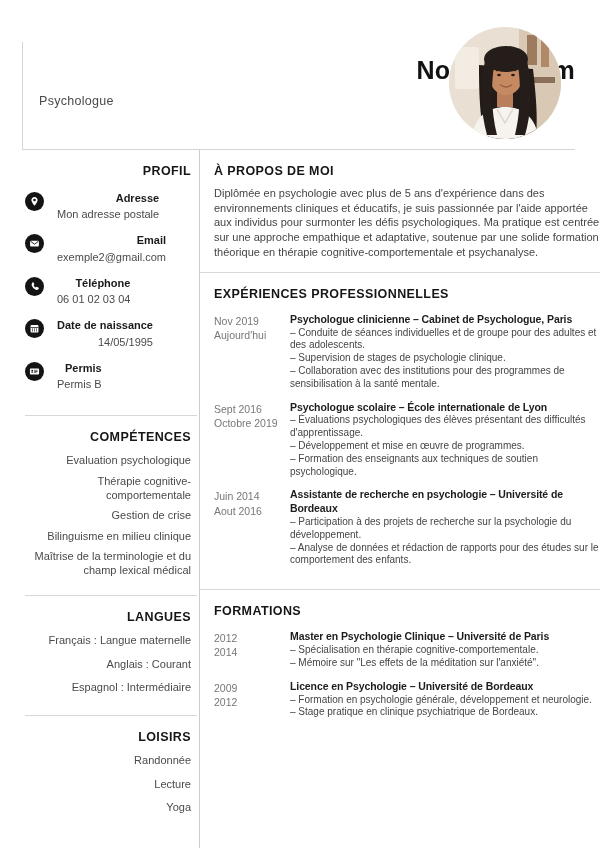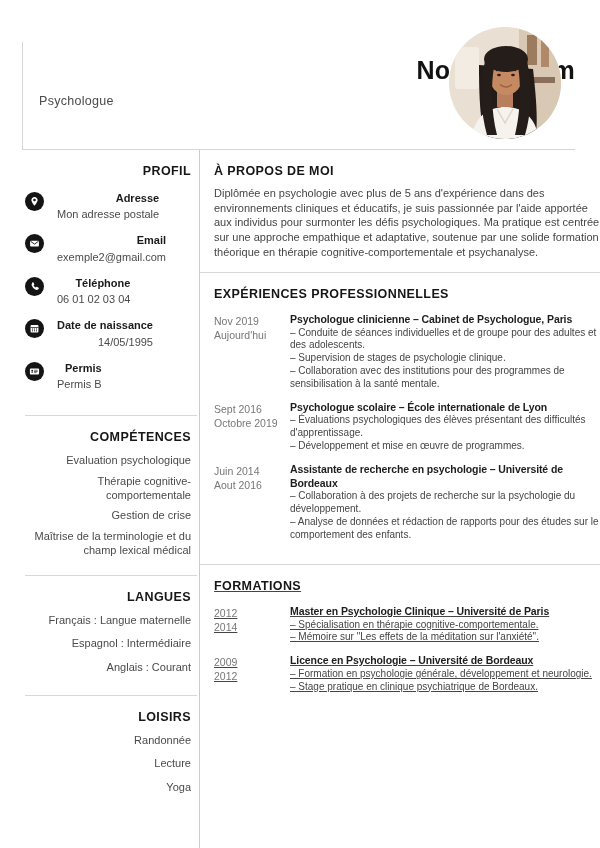--- a/index.html
+++ b/index.html
@@ -17,21 +17,21 @@
     border-radius:50%; overflow:hidden; }
   .photo svg { display:block; }
 
   
   .columns { display:flex; height:698px; }
   .sidebar { width:199px; flex:none;text-align:right; }
   .sidebar section { margin:0 2px 0 25px; border-bottom:1px solid #d7d7d7; padding:14px 6px 12px 0; }
   .sidebar section.last { border-bottom:none; }
   .main { flex:1; border-left:1px solid #cccccc; min-height:698px; }
   .main section { padding:14px 0 12px 14px; border-bottom:1px solid #d7d7d7; }
-  .main section.last { border-bottom:none;text-decoration:underline; }
+  .main section.last { border-bottom:none; }
 
   h2 { font-size:12.5px; font-weight:700; color:#161616; letter-spacing:.4px; }
 
   
   .pitems { margin-top:13px; }
   .pitem { display:flex; gap:13px; margin-bottom:11px; align-items:flex-start; }
   .picon { width:19px; height:19px; border-radius:50%; background:#141414; flex:none;
     display:flex; align-items:center; justify-content:center; margin-top:1px; }
   .plabel { font-size:11px; font-weight:700; color:#1a1a1a; line-height:1.3; }
   .pvalue { font-size:11px; color:#4a4a4a; line-height:1.38; margin-top:2px; }
@@ -167,30 +167,31 @@
 
         </div>
       </section>
 
       <section>
         <h2>COMPÉTENCES</h2>
         <div class="slist">
           <div>Evaluation psychologique</div>
           <div>Thérapie cognitive-comportementale</div>
           <div>Gestion de crise</div>
+          <div>Bilinguisme en milieu clinique</div>
           <div>Maîtrise de la terminologie et du champ lexical médical</div>
         </div>
       </section>
 
       <section>
         <h2>LANGUES</h2>
         <div class="llist">
           <div>Français : Langue maternelle</div>
+          <div>Anglais : Courant</div>
           <div>Espagnol : Intermédiaire</div>
-          <div>Anglais : Courant</div>
         </div>
       </section>
 
       <section class="last">
         <h2>LOISIRS</h2>
         <div class="llist">
           <div>Randonnée</div>
           <div>Lecture</div>
           <div>Yoga</div>
         </div>
@@ -224,31 +225,32 @@
 
           <div class="entry">
             <div class="dates">
               <div>Sept 2016</div>
               <div>Octobre 2019</div>
             </div>
             <div class="edesc">
               <div class="etitle">Psychologue scolaire – École internationale de Lyon</div>
               <div class="ebullet">– Évaluations psychologiques des élèves présentant des difficultés d'apprentissage.</div>
               <div class="ebullet">– Développement et mise en œuvre de programmes.</div>
+              <div class="ebullet">– Formation des enseignants aux techniques de soutien psychologique.</div>
             </div>
           </div>
 
           <div class="entry">
             <div class="dates">
               <div>Juin 2014</div>
               <div>Aout 2016</div>
             </div>
             <div class="edesc">
               <div class="etitle">Assistante de recherche en psychologie – Université de Bordeaux</div>
-              <div class="ebullet">– Collaboration à des projets de recherche sur la psychologie du développement.</div>
+              <div class="ebullet">– Participation à des projets de recherche sur la psychologie du développement.</div>
               <div class="ebullet">– Analyse de données et rédaction de rapports pour des études sur le comportement des enfants.</div>
             </div>
           </div>
 
         </div>
       </section>
 
       <section class="last">
         <h2>FORMATIONS</h2>
         <div class="entries">

